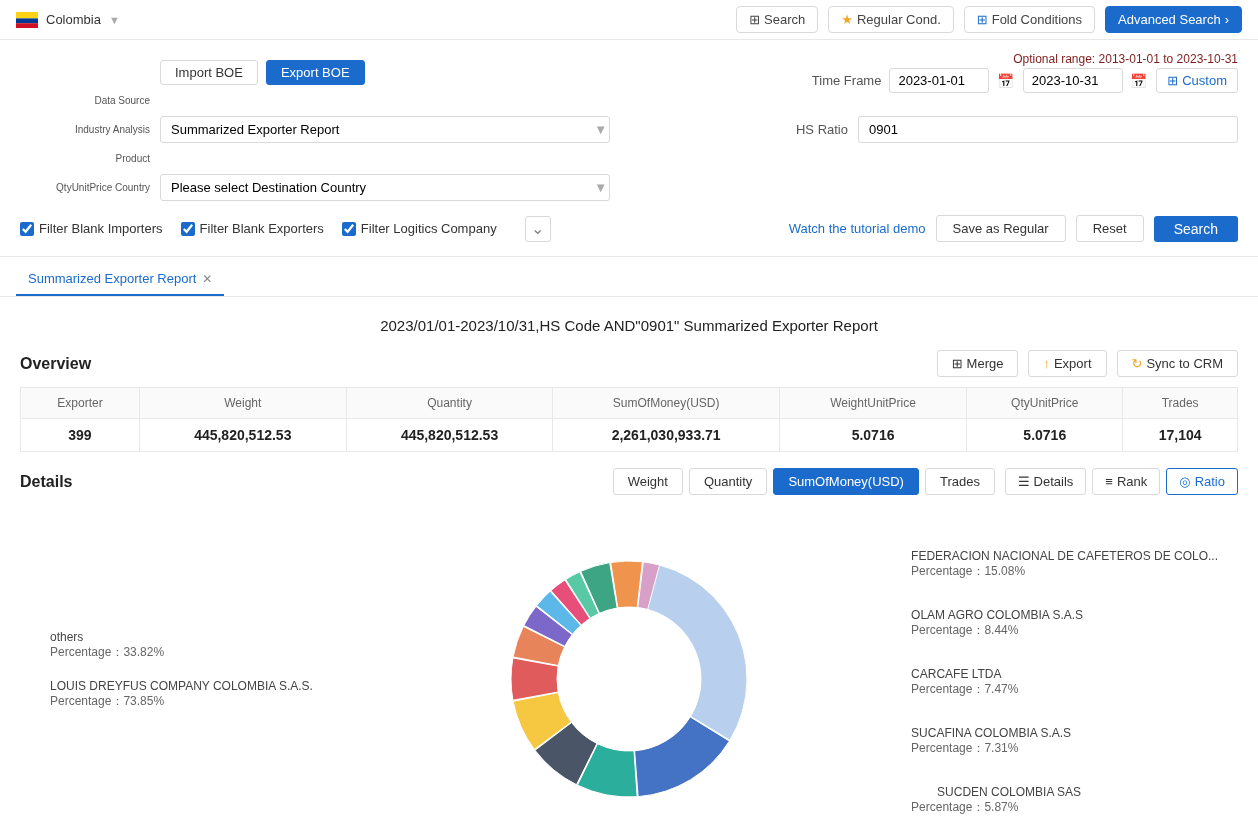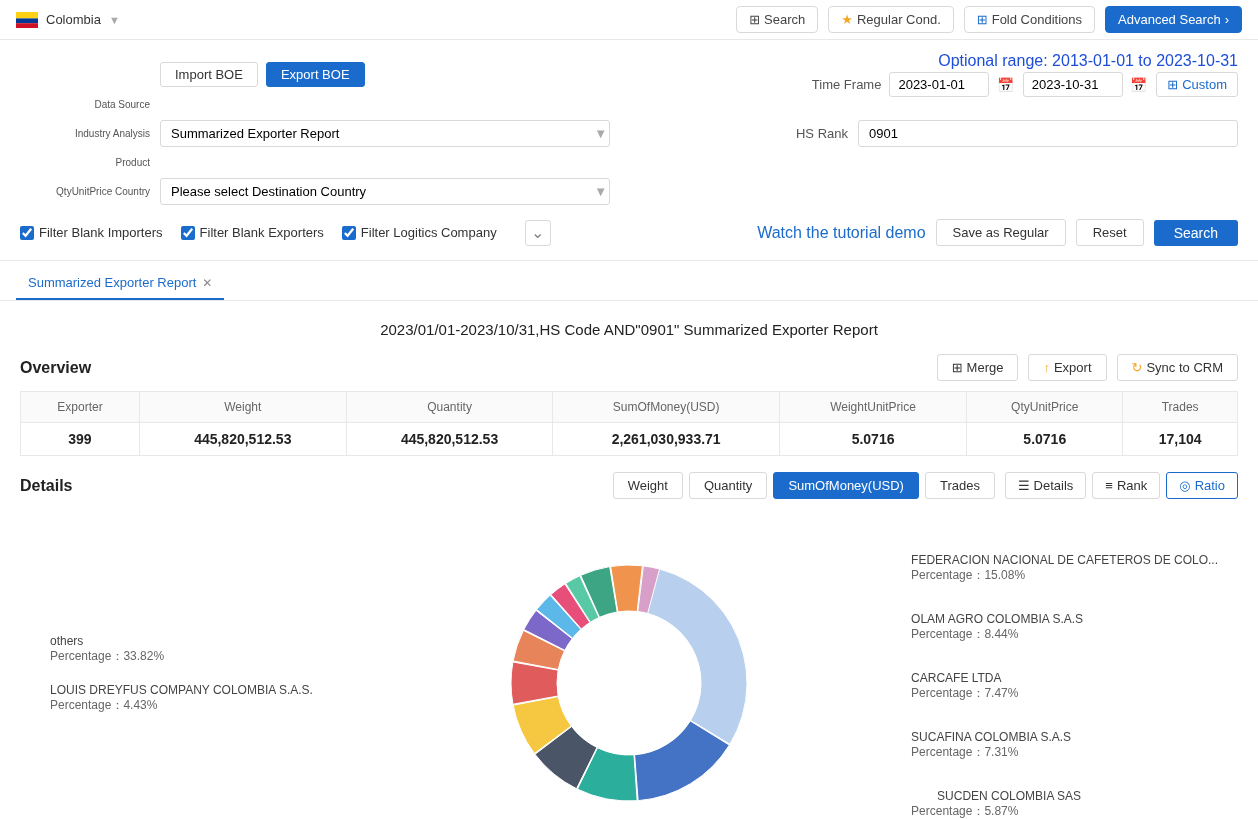--- a/index.html
+++ b/index.html
@@ -94,21 +94,21 @@
     .filter-checks { display: flex; align-items: center; gap: 18px; }
     .check-item { display: flex; align-items: center; gap: 5px; cursor: pointer; font-size: 13px; }
     .check-item input[type=checkbox] { accent-color: #1a6bcc; width: 14px; height: 14px; }
     .collapse-btn {
       width: 26px; height: 26px; border: 1px solid #d9d9d9; border-radius: 3px;
       display: flex; align-items: center; justify-content: center;
       cursor: pointer; background: #fff; color: #888; font-size: 16px;
       margin-left: 10px;
     }
     .filter-actions { display: flex; align-items: center; gap: 10px; }
-    .tutorial-link { color: #1a6bcc; font-size: 16px; cursor: pointer; text-decoration: none; }
+    .tutorial-link { color: #1a6bcc; font-size: 13px; cursor: pointer; text-decoration: none; }
     .action-btn {
       padding: 5px 16px; border: 1px solid #d9d9d9; border-radius: 3px;
       background: #fff; cursor: pointer; font-size: 13px; color: #333;
     }
     .search-btn {
       padding: 5px 20px; border: none; border-radius: 3px;
       background: #1a6bcc; color: #fff; cursor: pointer; font-size: 14px; font-weight: 500;
     }
 
     
@@ -272,21 +272,21 @@
 
 <div class="filter-area">
 
   <div class="timeframe-row">
     <span class="filter-label" style="visibility:hidden;">Data Source</span>
     <div style="display:flex; align-items:center; gap:8px;">
       <button class="radio-btn">Import BOE</button>
       <button class="radio-btn active">Export BOE</button>
     </div>
     <div style="margin-left:auto; display:flex; flex-direction:column; align-items:flex-end; gap:2px;">
-      <div style="color:#1d4ed8; font-size:16px;">
+      <div style="color:#7f1d1d; font-size:12px;">
         <span>Optional range:</span>
         <span>2013-01-01 to 2023-10-31</span>
       </div>
       <div class="timeframe-section">
         <span class="tf-label">Time Frame</span>
         <input class="date-input" type="text" value="2023-01-01" style="">
         <span class="cal-icon">📅</span>
         <input class="date-input" type="text" value="2023-10-31" style="">
         <span class="cal-icon">📅</span>
         <button class="custom-btn">
@@ -307,21 +307,21 @@
   <div class="filter-row">
     <span class="filter-label">Industry Analysis</span>
     <div class="select-wrap" style="flex:1; max-width:455px;">
       <select class="select-input">
         <option>Summarized Exporter Report</option>
       </select>
       <span class="arrow">▼</span>
     </div>
 
     <div class="right-hs-section">
-      <span class="hs-label">HS Rank</span>
+      <span class="hs-label">HS Ratio</span>
       <input class="hs-input" type="text" style="width: 380px;" value="0901">
     </div>
   </div>
 
   <div class="filter-row">
     <span class="filter-label">Product</span>
   </div>
 
   <div class="filter-row">
     <span class="filter-label">QtyUnitPrice Country</span>
@@ -443,21 +443,21 @@
 
   <div class="chart-area">
 
     <div style="position:absolute; left:30px; top:50%; transform:translateY(-50%);">
       <div class="chart-label-item">
         <div class="label-name">others</div>
         <div class="label-pct">Percentage：33.82%</div>
       </div>
       <div class="chart-label-item" style="margin-top:4px;">
         <div class="label-name">LOUIS DREYFUS COMPANY COLOMBIA S.A.S.</div>
-        <div class="label-pct">Percentage：4.43%</div>
+        <div class="label-pct">Percentage：73.85%</div>
       </div>
     </div>
 
     <div class="donut-container">
       <svg class="donut-svg" viewBox="0 0 320 320">
 
         <defs>
           <mask id="donut-mask">
             <circle cx="160" cy="160" r="120" fill="white"></circle>
             <circle cx="160" cy="160" r="72" fill="black"></circle>

